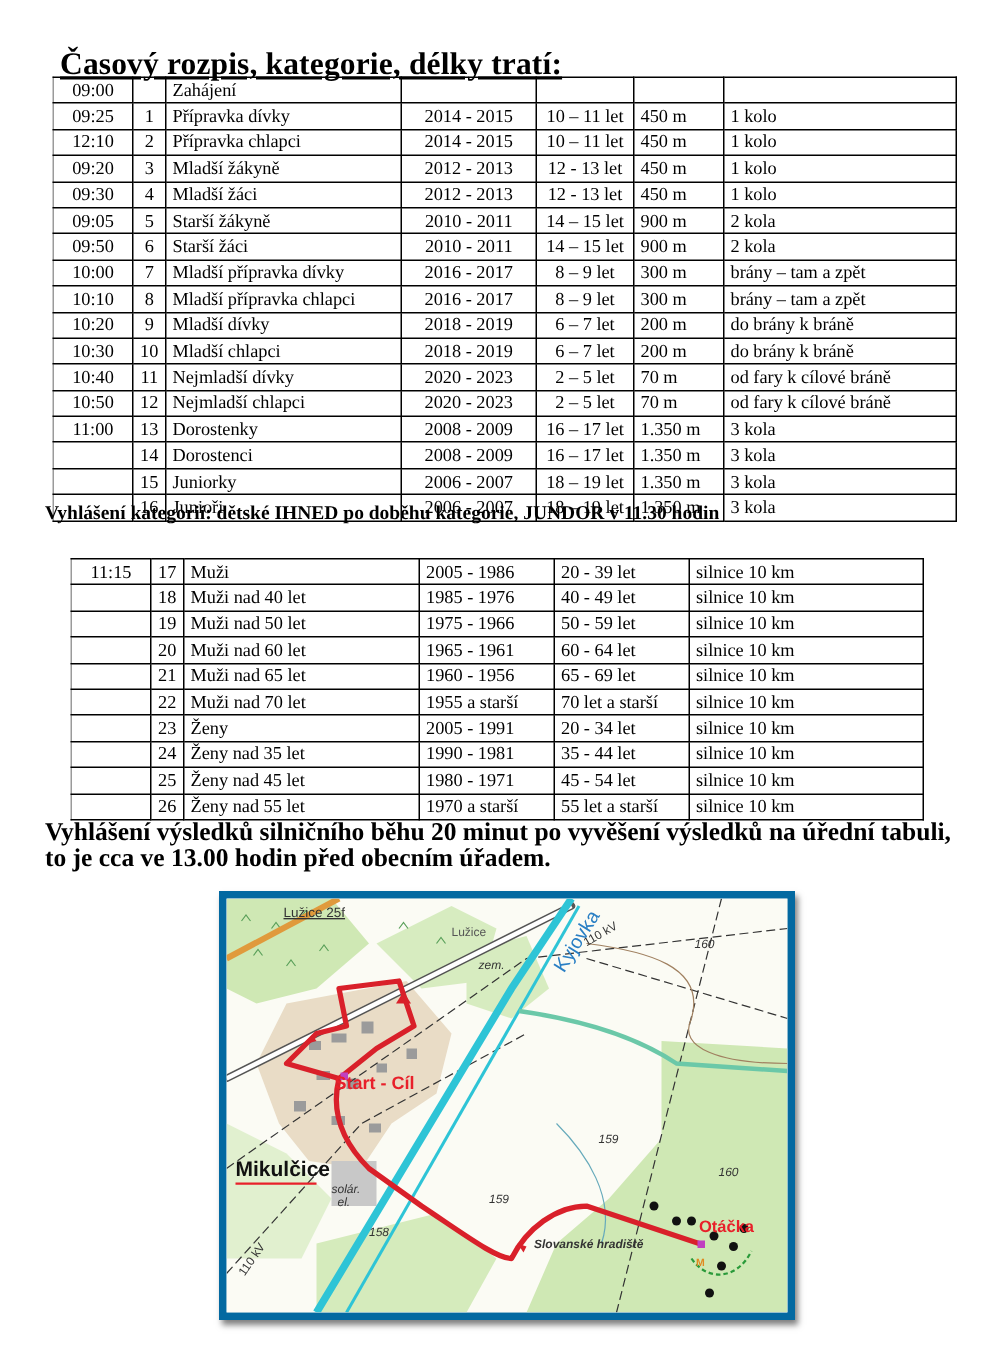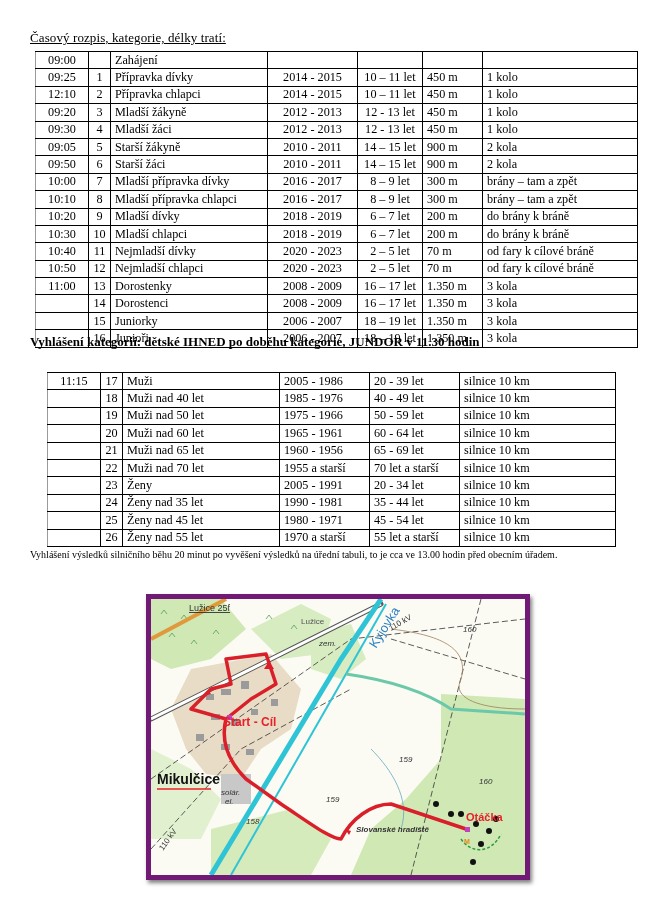--- a/index.html
+++ b/index.html
@@ -1,27 +1,27 @@
 <!DOCTYPE html>
 <html><head>
 <meta charset="utf-8">
 <style>
   html, body { margin: 0; padding: 0; background: #ffffff; }
   body { width: 663px; height: 904px; position: relative; overflow: hidden; font-family: "Liberation Serif", "DejaVu Serif", serif; color: #000; }
-  .title { position: absolute; left: 30px; top: 30px; font-size: 13px; font-weight: normal; text-decoration: underline; letter-spacing: 0.1px; }
+  .title { position: absolute; left: 40px; top: 30px; font-size: 21px; font-weight: bold; text-decoration: underline; letter-spacing: 0.1px; }
   table.sched { position: absolute; border-collapse: collapse; font-size: 12.2px; table-layout: fixed; }
   table.sched td { border: 1px solid #000; padding: 0 4px; height: 16.4px; line-height: 15px; white-space: nowrap; overflow: hidden; }
   table.sched td.c { text-align: center; padding: 0 2px; }
   #t1 { left: 35px; top: 51px; width: 602px; border-radius: 22px; }
   #t2 { left: 35px; top: 372px; width: 568px; margin-left: 12px; }
   #t1 td { border-left-color: #9a9a9a; }
   #t2 td { border-left-color: #9a9a9a; }
   .sub { position: absolute; left: 30px; top: 334px; font-size: 13px; font-weight: bold; }
-  .note { position: absolute; left: 30px; top: 546px; width: 610px; font-size: 10px; font-weight: normal; line-height: 17px; }
-  .map { position: absolute; left: 146px; top: 594px; width: 374px; height: 276px; border: 5px solid #701a75; box-shadow: 2px 3px 4px rgba(0,0,0,0.5); overflow: hidden; background: #fbfbf6; }
+  .note { position: absolute; left: 30px; top: 546px; width: 610px; font-size: 17px; font-weight: bold; line-height: 17px; }
+  .map { position: absolute; left: 146px; top: 594px; width: 374px; height: 276px; border: 5px solid #0369a1; box-shadow: 2px 3px 4px rgba(0,0,0,0.5); overflow: hidden; background: #fbfbf6; }
   .map svg { display: block; }
 </style>
 </head>
 <body>
 
 <div class="title">Časový rozpis,  kategorie,  délky tratí:</div>
 
 <table id="t1" class="sched">
   <colgroup>
     <col style="width:53px">

